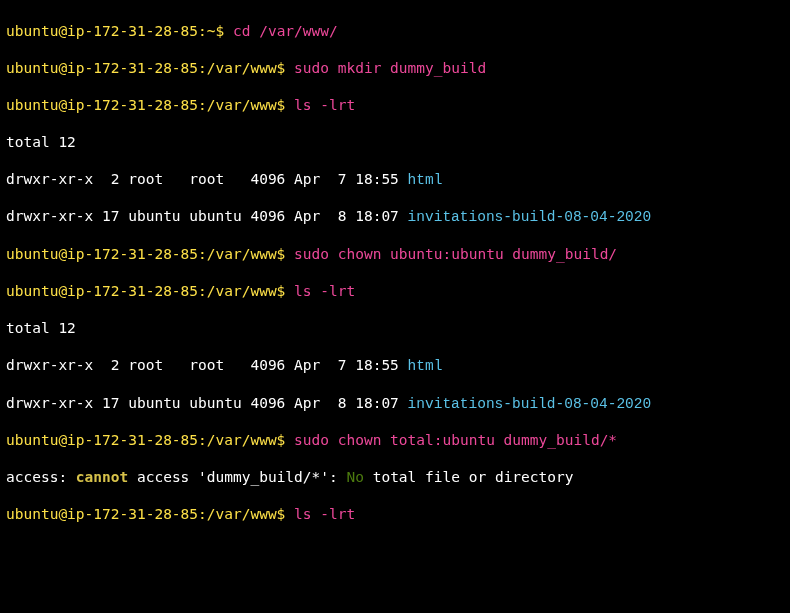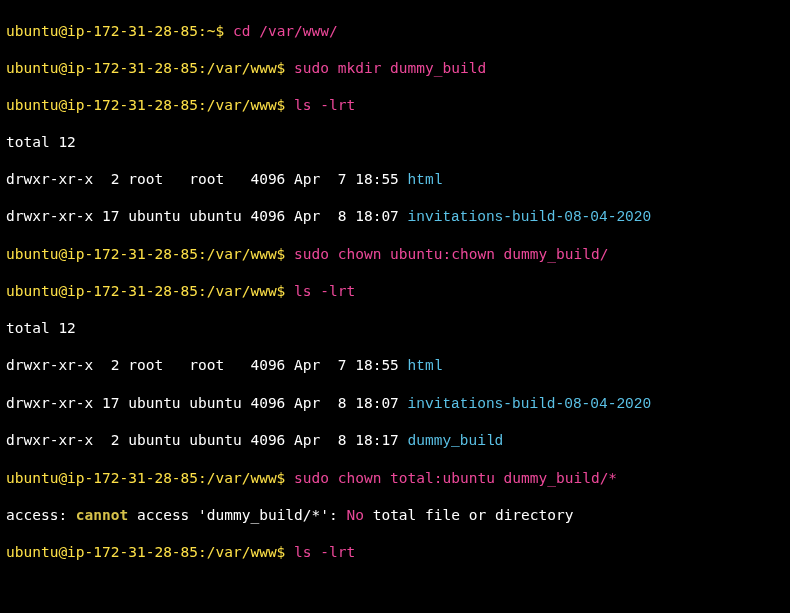--- a/index.html
+++ b/index.html
@@ -17,38 +17,37 @@
     color: #fff;
     background: #000;
     padding: 4px 6px;
     white-space: pre;
     letter-spacing: 0px;
   }
   .prompt-user { color: #fde047; }
   .cmd { color: #ec4899; }
   .dir-blue { color: #5bc2e7; font-family: Liberation Mono, monospace; }
   .err-yellow { color: #d7c24a; font-weight: bold; }
-  .err-red { color: #ec4899; }
+  .err-red { color: #4d7c0f; }
 </style>
 </head>
 <body>
 
 <div class="terminal">
 <div><span class="prompt-user">ubuntu@ip-172-31-28-85:~$ </span><span class="cmd">cd /var/www/</span></div>
 <div><span class="prompt-user">ubuntu@ip-172-31-28-85:/var/www$ </span><span class="cmd">sudo mkdir dummy_build</span></div>
 <div><span class="prompt-user">ubuntu@ip-172-31-28-85:/var/www$ </span><span class="cmd">ls -lrt</span></div>
 <div>total 12</div>
 <div><span>drwxr-xr-x  2 root   root   4096 Apr  7 18:55 </span><span class="dir-blue">html</span></div>
 <div><span>drwxr-xr-x 17 ubuntu ubuntu 4096 Apr  8 18:07 </span><span class="dir-blue">invitations-build-08-04-2020</span></div>
-<div><span class="prompt-user">ubuntu@ip-172-31-28-85:/var/www$ </span><span class="cmd">sudo chown ubuntu:chown dummy_build/</span></div>
+<div><span class="prompt-user">ubuntu@ip-172-31-28-85:/var/www$ </span><span class="cmd">sudo chown ubuntu:ubuntu dummy_build/</span></div>
 <div><span class="prompt-user">ubuntu@ip-172-31-28-85:/var/www$ </span><span class="cmd">ls -lrt</span></div>
 <div>total 12</div>
 <div><span>drwxr-xr-x  2 root   root   4096 Apr  7 18:55 </span><span class="dir-blue">html</span></div>
 <div><span>drwxr-xr-x 17 ubuntu ubuntu 4096 Apr  8 18:07 </span><span class="dir-blue">invitations-build-08-04-2020</span></div>
-<div><span>drwxr-xr-x  2 ubuntu ubuntu 4096 Apr  8 18:17 </span><span class="dir-blue">dummy_build</span></div>
 <div><span class="prompt-user">ubuntu@ip-172-31-28-85:/var/www$ </span><span class="cmd">sudo chown total:ubuntu dummy_build/*</span></div>
 <div><span>access: </span><span class="err-yellow">cannot</span><span> access 'dummy_build/*': </span><span class="err-red">No</span><span> total file or directory</span></div>
 <div><span class="prompt-user">ubuntu@ip-172-31-28-85:/var/www$ </span><span class="cmd">ls -lrt</span></div>
 
 
 
 
 
 
 

